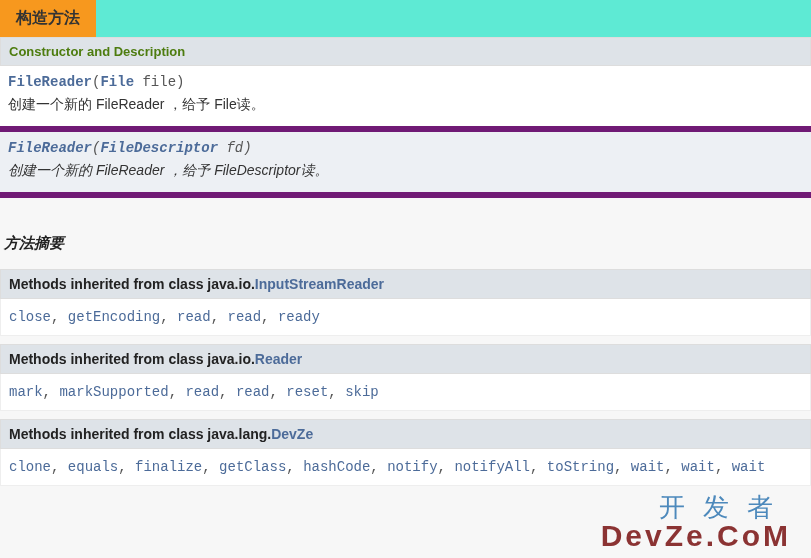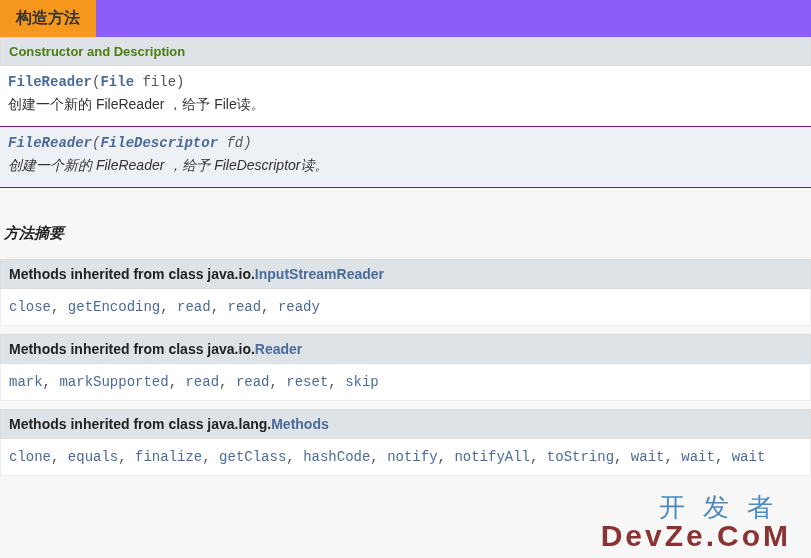--- a/index.html
+++ b/index.html
@@ -5,40 +5,40 @@
     * { box-sizing: border-box; margin: 0; padding: 0; }
     body {
       font-family: Arial, "Microsoft YaHei", sans-serif;
       background: #f7f7f7;
       width: 811px;
       font-size: 13px;
       color: #333;
     }
     .tab-header {
       display: flex;
-      background: #8b5cf6;
+      background: #5eead4;
     }
     .tab {
       background: #f7981e;
       color: #333;
       font-weight: bold;
       padding: 8px 16px;
       font-size: 16px;
     }
     .section-header {
       background: #dee3e8;
       color: #4d7c0f;
       font-weight: bold;
       padding: 6px 8px;
       font-size: 13px;
       border: 1px solid #ddd;
     }
     .row {
       padding: 8px 8px 12px 8px;
-      border-bottom: 1px solid #701a75;
+      border-bottom: 6px solid #701a75;
     }
     .row:nth-child(even) { background: #fff; }
     .row:nth-child(odd) { background: #f1f3f6; }
     .row.white { background: #fff; }
     .row.gray { background: #edf0f4; font-style: italic; }
     .sig {
       font-family: Consolas, "Courier New", monospace;
       font-size: 14px;
       margin-bottom: 6px;
     }
@@ -138,21 +138,21 @@
 <div id="inherited-container">
     <div class="inherited-block">
       <div class="inherited-header"><span>Methods inherited from class java.io.</span><a class="parent-class">InputStreamReader</a></div>
       <div class="method-list"><a>close</a><span class="sep">, </span><a>getEncoding</a><span class="sep">, </span><a>read</a><span class="sep">, </span><a>read</a><span class="sep">, </span><a>ready</a></div>
     </div>
     <div class="inherited-block">
       <div class="inherited-header"><span>Methods inherited from class java.io.</span><a class="parent-class">Reader</a></div>
       <div class="method-list"><a>mark</a><span class="sep">, </span><a>markSupported</a><span class="sep">, </span><a>read</a><span class="sep">, </span><a>read</a><span class="sep">, </span><a>reset</a><span class="sep">, </span><a>skip</a></div>
     </div>
     <div class="inherited-block">
-      <div class="inherited-header"><span>Methods inherited from class java.lang.</span><a class="parent-class">Methods</a></div>
+      <div class="inherited-header"><span>Methods inherited from class java.lang.</span><a class="parent-class">DevZe</a></div>
       <div class="method-list"><a>clone</a><span class="sep">, </span><a>equals</a><span class="sep">, </span><a>finalize</a><span class="sep">, </span><a>getClass</a><span class="sep">, </span><a>hashCode</a><span class="sep">, </span><a>notify</a><span class="sep">, </span><a>notifyAll</a><span class="sep">, </span><a>toString</a><span class="sep">, </span><a>wait</a><span class="sep">, </span><a>wait</a><span class="sep">, </span><a>wait</a></div>
     </div>
   </div>
 
 <div class="watermark">
   <div class="wm-top">开发者</div>
   <div class="wm-bottom">DevZe.CoM</div>
 </div>
 
 </body></html>

